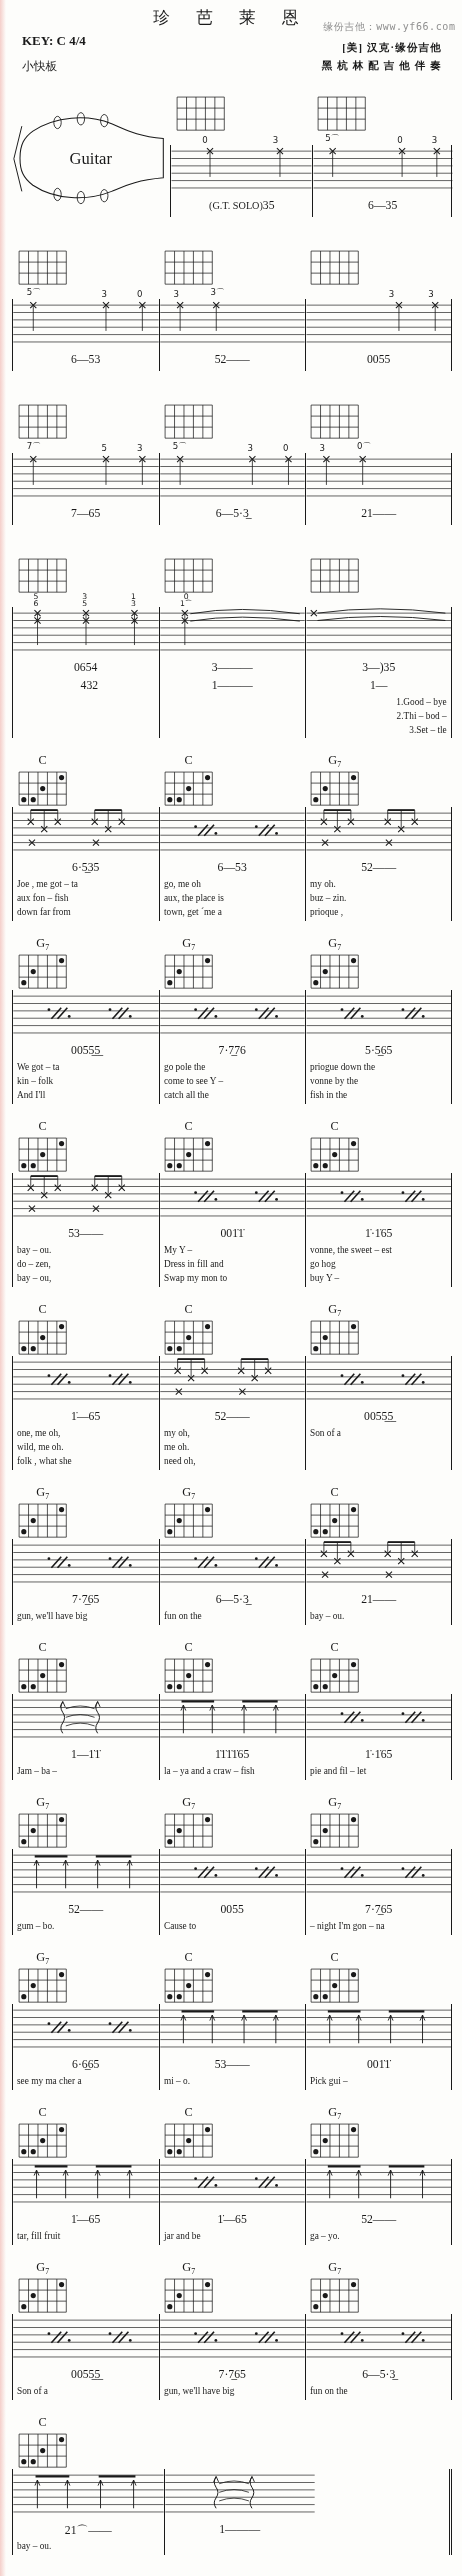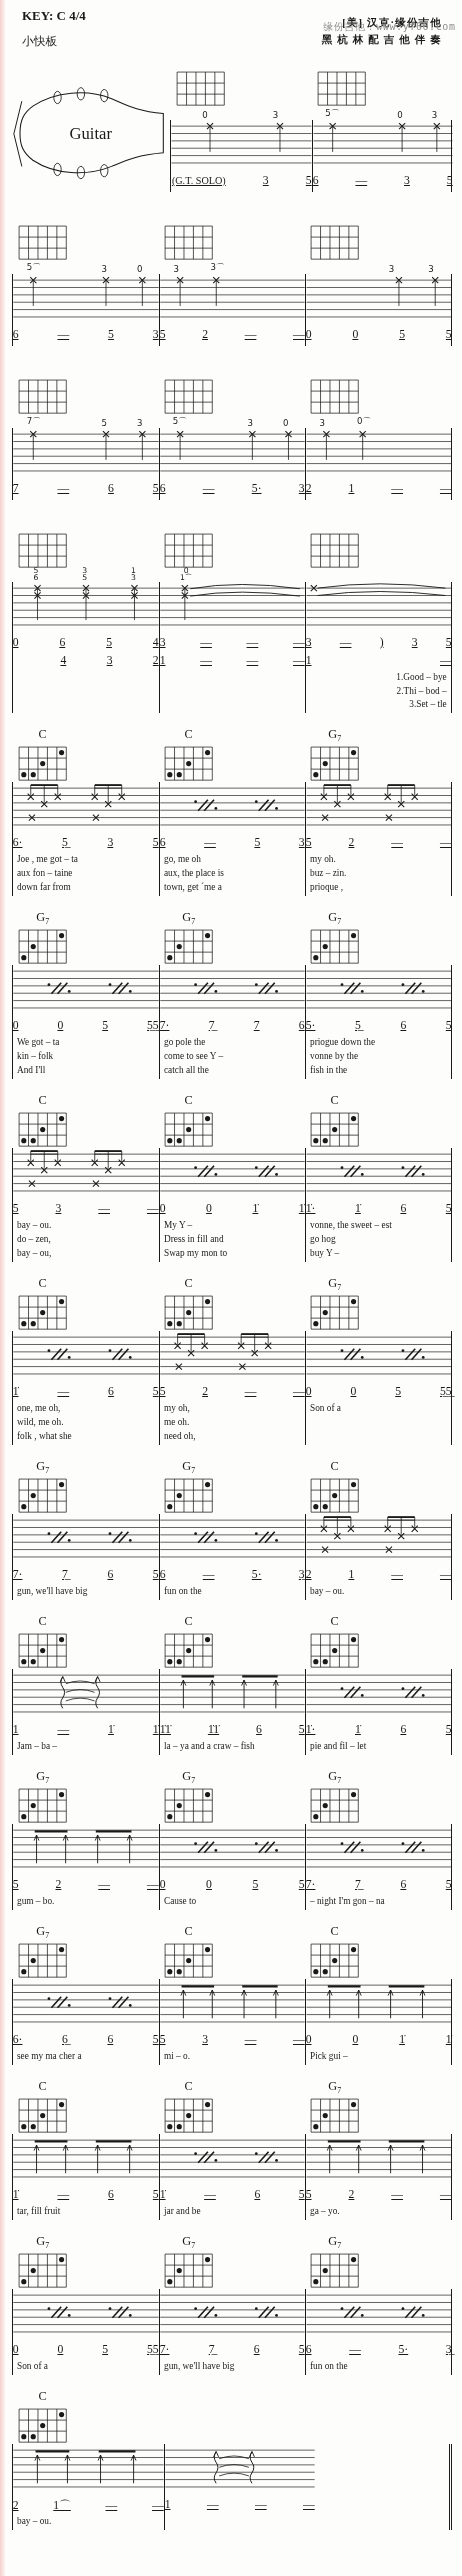--- a/index.html
+++ b/index.html
@@ -24,33 +24,34 @@
   .chord{width:52px;margin-left:5px;}
   .chord-name{font-size:12.3px;height:15.4px;text-align:center;line-height:13.6px;}
   .chord-name sub{font-size:8px;}
   .tab-row{display:flex;height:13px;font-family:"DejaVu Sans","Liberation Sans",sans-serif;font-size:8.6px;}
   .tcell{flex:none;display:flex;justify-content:space-around;align-items:flex-end;}
   .stk{display:inline-block;text-align:center;font-size:7.7px;line-height:.9;}
   .measures{display:flex;border-left:1.2px solid #1a1a1a;border-right:1.2px solid #1a1a1a;}
   .measures.final{border-right:3.7px double #1a1a1a;}
   .measure{flex:none;box-sizing:border-box;}
   .measure + .measure{border-left:1px solid #1a1a1a;}
-  .mel{display:flex;justify-content:space-between;align-items:baseline;font-size:11.7px;height:18px;text-decoration:underline;}
+  .mel{display:flex;justify-content:center;align-items:baseline;font-size:11.7px;height:18px;}
   .mel .sp{display:inline-block;min-width:7.4px;}
   .mel .solo{font-size:10.2px;flex:none;padding-left:1.2px;}
   .lyr{font-size:9.3px;height:14px;padding-left:4.3px;white-space:nowrap;overflow:hidden;}
   .lyr-right{text-align:right;font-size:9.3px;height:13.6px;padding-right:5px;white-space:nowrap;}
   svg{display:block;}
   .headstock{position:absolute;left:0px;top:26px;}
 </style>
 </head>
 <body>
 
 <div class="page">
   <header>
+    <div class="subtitle">珍 芭 莱 恩</div>
     <div class="watermark" id="wm" style="color: rgb(143, 143, 143);">缘份吉他：www.yf66.com</div>
     <div class="meta">
       <div>
         <div class="key-line">KEY: C 4/4</div>
         <div class="tempo-line">小快板</div>
       </div>
       <div class="credits">
         <div>[美] 汉克·缘份吉他</div>
         <div>黑 杭 林 配 吉 他 伴 奏</div>
       </div>
@@ -701,21 +702,21 @@
                 <path d="M171.72 19 L181.72 29 M181.72 19 L171.72 29" stroke="#1a1a1a" stroke-width="1.7" fill="none"></path>
                 <path d="M129.72 53 L139.72 63 M139.72 53 L129.72 63" stroke="#1a1a1a" stroke-width="1.7" fill="none"></path>
               </svg>
               <div class="mel">
                 <span>6·</span>
                 <span>5̲</span>
                 <span>3</span>
                 <span>5</span>
               </div>
               <div class="lyr">Joe , me got – ta</div>
-              <div class="lyr">aux fon – taine</div>
+              <div class="lyr">aux fon – fish</div>
               <div class="lyr">down far from</div>
             </div>
             <div class="measure" style="width: 146px;">
               <svg width="145" height="54" viewBox="0 0 235.391 88">
                 <line x1="0" y1="10" x2="235.4" y2="10" stroke="#1a1a1a" stroke-width="1.1"></line>
                 <line x1="0" y1="22" x2="235.4" y2="22" stroke="#1a1a1a" stroke-width="1.1"></line>
                 <line x1="0" y1="34" x2="235.4" y2="34" stroke="#1a1a1a" stroke-width="1.1"></line>
                 <line x1="0" y1="46" x2="235.4" y2="46" stroke="#1a1a1a" stroke-width="1.1"></line>
                 <line x1="0" y1="58" x2="235.4" y2="58" stroke="#1a1a1a" stroke-width="1.1"></line>
                 <line x1="0" y1="70" x2="235.4" y2="70" stroke="#1a1a1a" stroke-width="1.1"></line>

